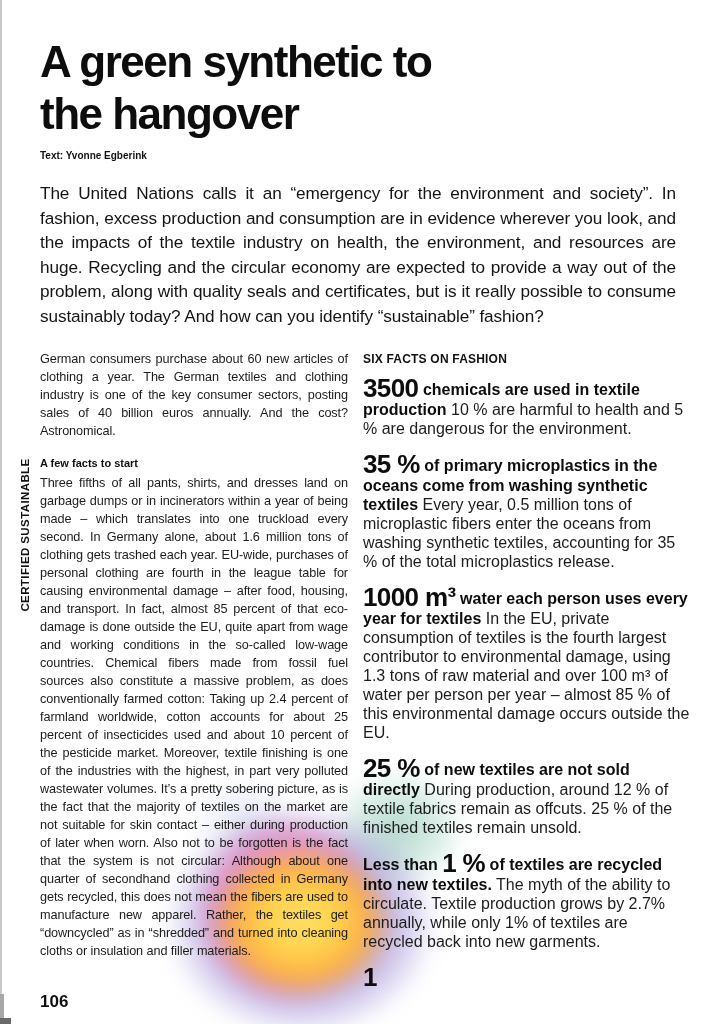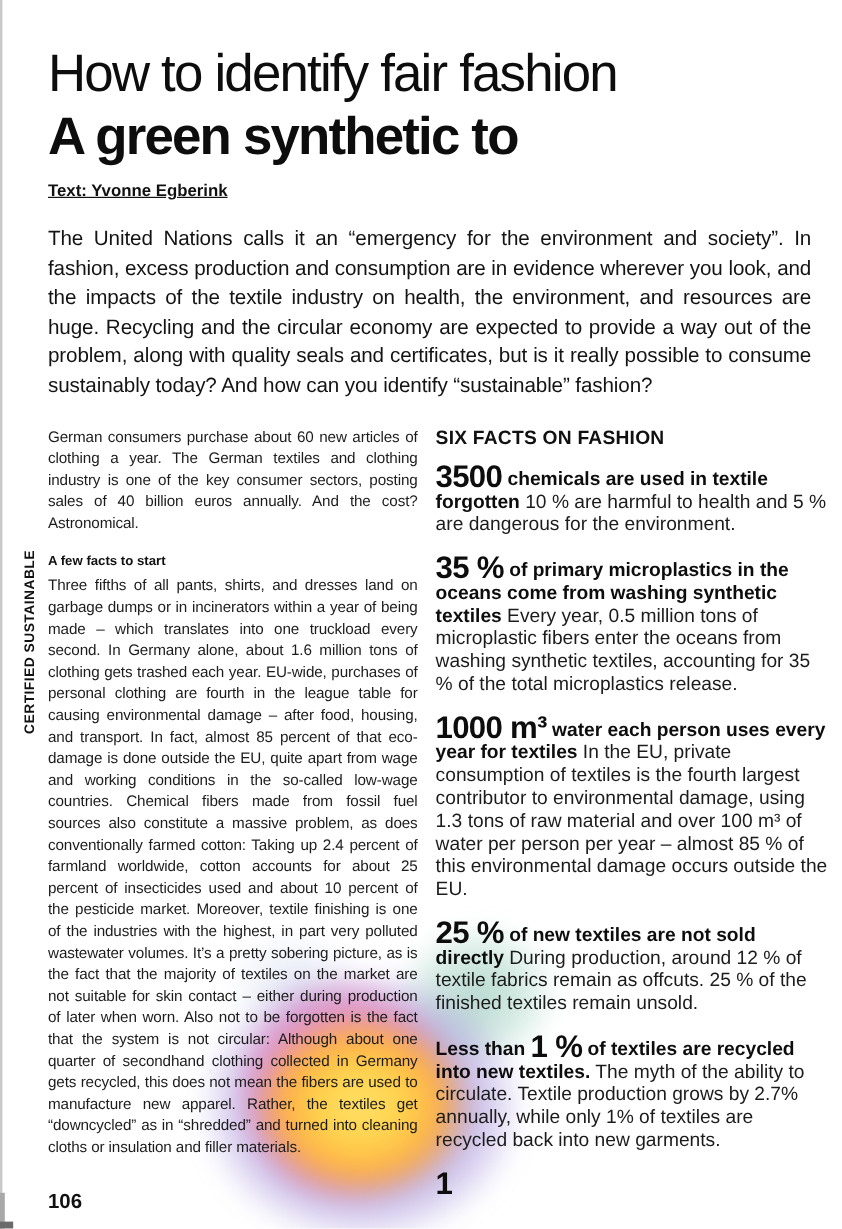--- a/index.html
+++ b/index.html
@@ -38,38 +38,38 @@
     font-size:11.5px; font-weight:700; letter-spacing:0.4px; color:#111;
   }
 
   .content { position:absolute; left:40px; top:0; width:650px; z-index:1; padding-top:36px; }
 
   h1 { font-weight:400; margin:0 0 10px 0; }
   h1 span { display:block; font-size:44px; line-height:52px; letter-spacing:-1.5px; color:#0d0d0d; }
   .t-light { font-weight:400; }
   .t-bold { font-weight:800; }
 
-  .byline { font-size:14px; font-weight:700; color:#111; margin:6px 0 20px 0;text-decoration:underline; }
+  .byline { font-size:10px; font-weight:700; color:#111; margin:6px 0 20px 0; }
 
   .intro {
     font-size:17.2px; line-height:24.5px; letter-spacing:-0.1px;
     text-align:justify; color:#141414; margin:0 14px 22px 0;
   }
 
   .columns { display:flex; gap:15px; }
   .col-left { width:308px; }
   .col-right { width:327px; }
 
   .body-p {
     font-size:12.7px; line-height:18px; letter-spacing:-0.1px;
     text-align:justify; color:#1c1c1c;
   }
   .body-h { font-size:11px; line-height:18px; font-weight:700; margin:14px 0 2px 0; color:#111; }
 
-  .facts-header { font-size:16px; font-weight:700; letter-spacing:0.2px; color:#111; margin:2px 0 10px 0; }
+  .facts-header { font-size:12px; font-weight:700; letter-spacing:0.2px; color:#111; margin:2px 0 10px 0; }
 
   .fact { font-size:16px; line-height:19px; color:#1c1c1c; margin:0 0 14px 0; }
   .f-big {
     font-size:26px; font-weight:800; letter-spacing:-0.6px;
     line-height:24px; vertical-align:-2px; color:#0d0d0d;
   }
   .f-pre { font-size:16px; font-weight:700; color:#0d0d0d; }
   .f-bold { font-weight:700; color:#0d0d0d; }
   .f-text { font-weight:400; }
 
@@ -84,40 +84,40 @@
   <div class="page-edge-bottom"></div>
   <div class="corner-mark"></div>
 
   <div class="blob"></div>
 
   <div class="vertical-label">CERTIFIED SUSTAINABLE</div>
 
   <main class="content">
 
     <h1>
-      <span class="t-light">How to identify fair fashion</span>
       <span class="t-bold">A green synthetic to</span>
+      <span class="t-bold">the hangover</span>
     </h1>
 
     <p class="byline">Text: Yvonne Egberink</p>
 
     <p class="intro">The United Nations calls it an “emergency for the environment and society”. In fashion, excess production and consumption are in evidence wherever you look, and the impacts of the textile industry on health, the environment, and resources are huge. Recycling and the circular economy are expected to provide a way out of the problem, along with quality seals and certificates, but is it really possible to consume sustainably today? And how can you identify “sustainable” fashion?</p>
 
     <div class="columns">
 
       <div class="col-left">
         <p class="body-p">German consumers purchase about 60 new articles of clothing a year. The German textiles and clothing industry is one of the key consumer sectors, posting sales of 40 billion euros annually. And the cost? Astronomical.</p>
         <h3 class="body-h">A few facts to start</h3>
         <p class="body-p">Three fifths of all pants, shirts, and dresses land on garbage dumps or in incinerators within a year of being made – which translates into one truckload every second. In Germany alone, about 1.6 million tons of clothing gets trashed each year. EU-wide, purchases of personal clothing are fourth in the league table for causing environmental damage – after food, housing, and transport. In fact, almost 85 percent of that eco-damage is done outside the EU, quite apart from wage and working conditions in the so-called low-wage countries. Chemical fibers made from fossil fuel sources also constitute a massive problem, as does conventionally farmed cotton: Taking up 2.4 percent of farmland worldwide, cotton accounts for about 25 percent of insecticides used and about 10 percent of the pesticide market. Moreover, textile finishing is one of the industries with the highest, in part very polluted wastewater volumes. It’s a pretty sobering picture, as is the fact that the majority of textiles on the market are not suitable for skin contact – either during production of later when worn. Also not to be forgotten is the fact that the system is not circular: Although about one quarter of secondhand clothing collected in Germany gets recycled, this does not mean the fibers are used to manufacture new apparel. Rather, the textiles get “downcycled” as in “shredded” and turned into cleaning cloths or insulation and filler materials.</p>
       </div>
 
       <div class="col-right">
         <h4 class="facts-header">SIX FACTS ON FASHION</h4>
 
-        <p class="fact"><span class="f-pre"></span><span class="f-big">3500</span><span class="f-bold"> chemicals are used in textile forgotten </span><span class="f-text"> 10 % are harmful to health and 5 % are dangerous for the environment.</span></p>
+        <p class="fact"><span class="f-pre"></span><span class="f-big">3500</span><span class="f-bold"> chemicals are used in textile production </span><span class="f-text"> 10 % are harmful to health and 5 % are dangerous for the environment.</span></p>
 
         <p class="fact"><span class="f-pre"></span><span class="f-big">35 %</span><span class="f-bold"> of primary microplastics in the oceans come from washing synthetic textiles</span><span class="f-text"> Every year, 0.5 million tons of microplastic fibers enter the oceans from washing synthetic textiles, accounting for 35 % of the total microplastics release.</span></p>
 
         <p class="fact"><span class="f-pre"></span><span class="f-big">1000 m³</span><span class="f-bold"> water each person uses every year for textiles</span><span class="f-text"> In the EU, private consumption of textiles is the fourth largest contributor to environmental damage, using 1.3 tons of raw material and over 100 m³ of water per person per year – almost 85 % of this environmental damage occurs outside the EU.</span></p>
 
         <p class="fact"><span class="f-pre"></span><span class="f-big">25 %</span><span class="f-bold"> of new textiles are not sold directly</span><span class="f-text"> During production, around 12 % of textile fabrics remain as offcuts. 25 % of the finished textiles remain unsold.</span></p>
 
         <p class="fact"><span class="f-pre">Less than </span><span class="f-big">1 %</span><span class="f-bold"> of textiles are recycled into new textiles.</span><span class="f-text"> The myth of the ability to circulate. Textile production grows by 2.7% annually, while only 1% of textiles are recycled back into new garments.</span></p>
 
         <p class="fact"><span class="f-pre"></span><span class="f-big">1</span></p>

